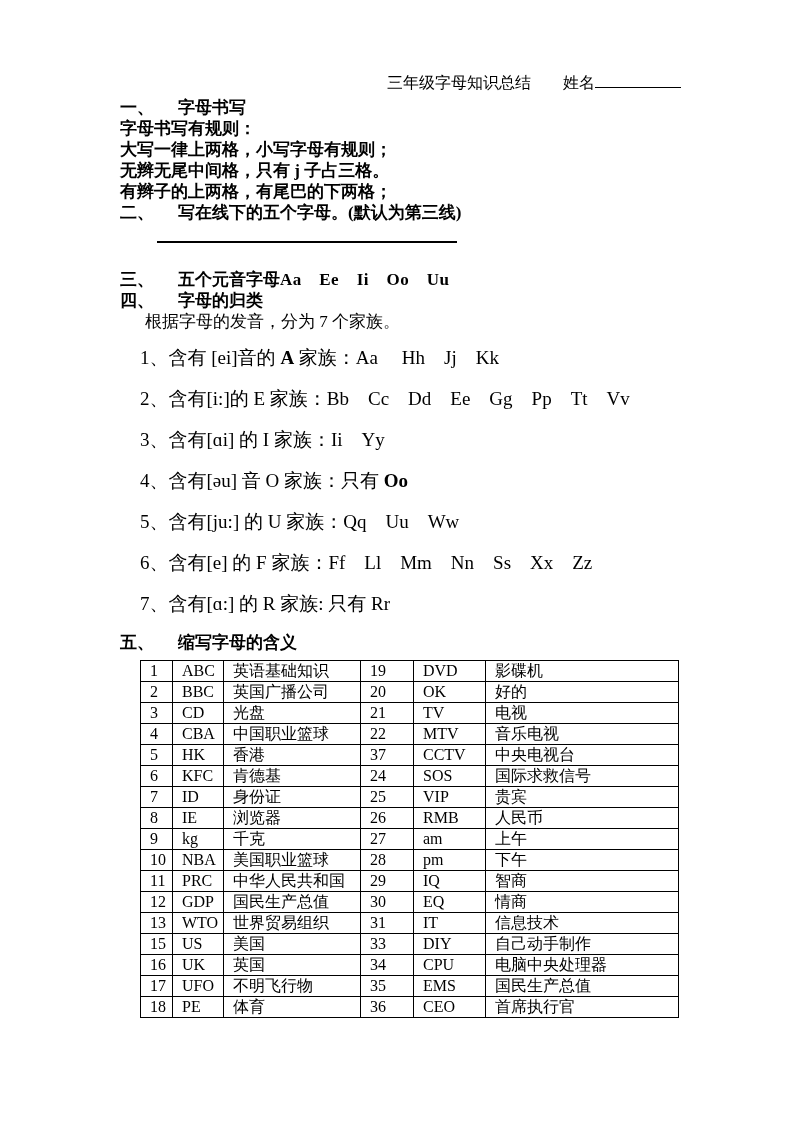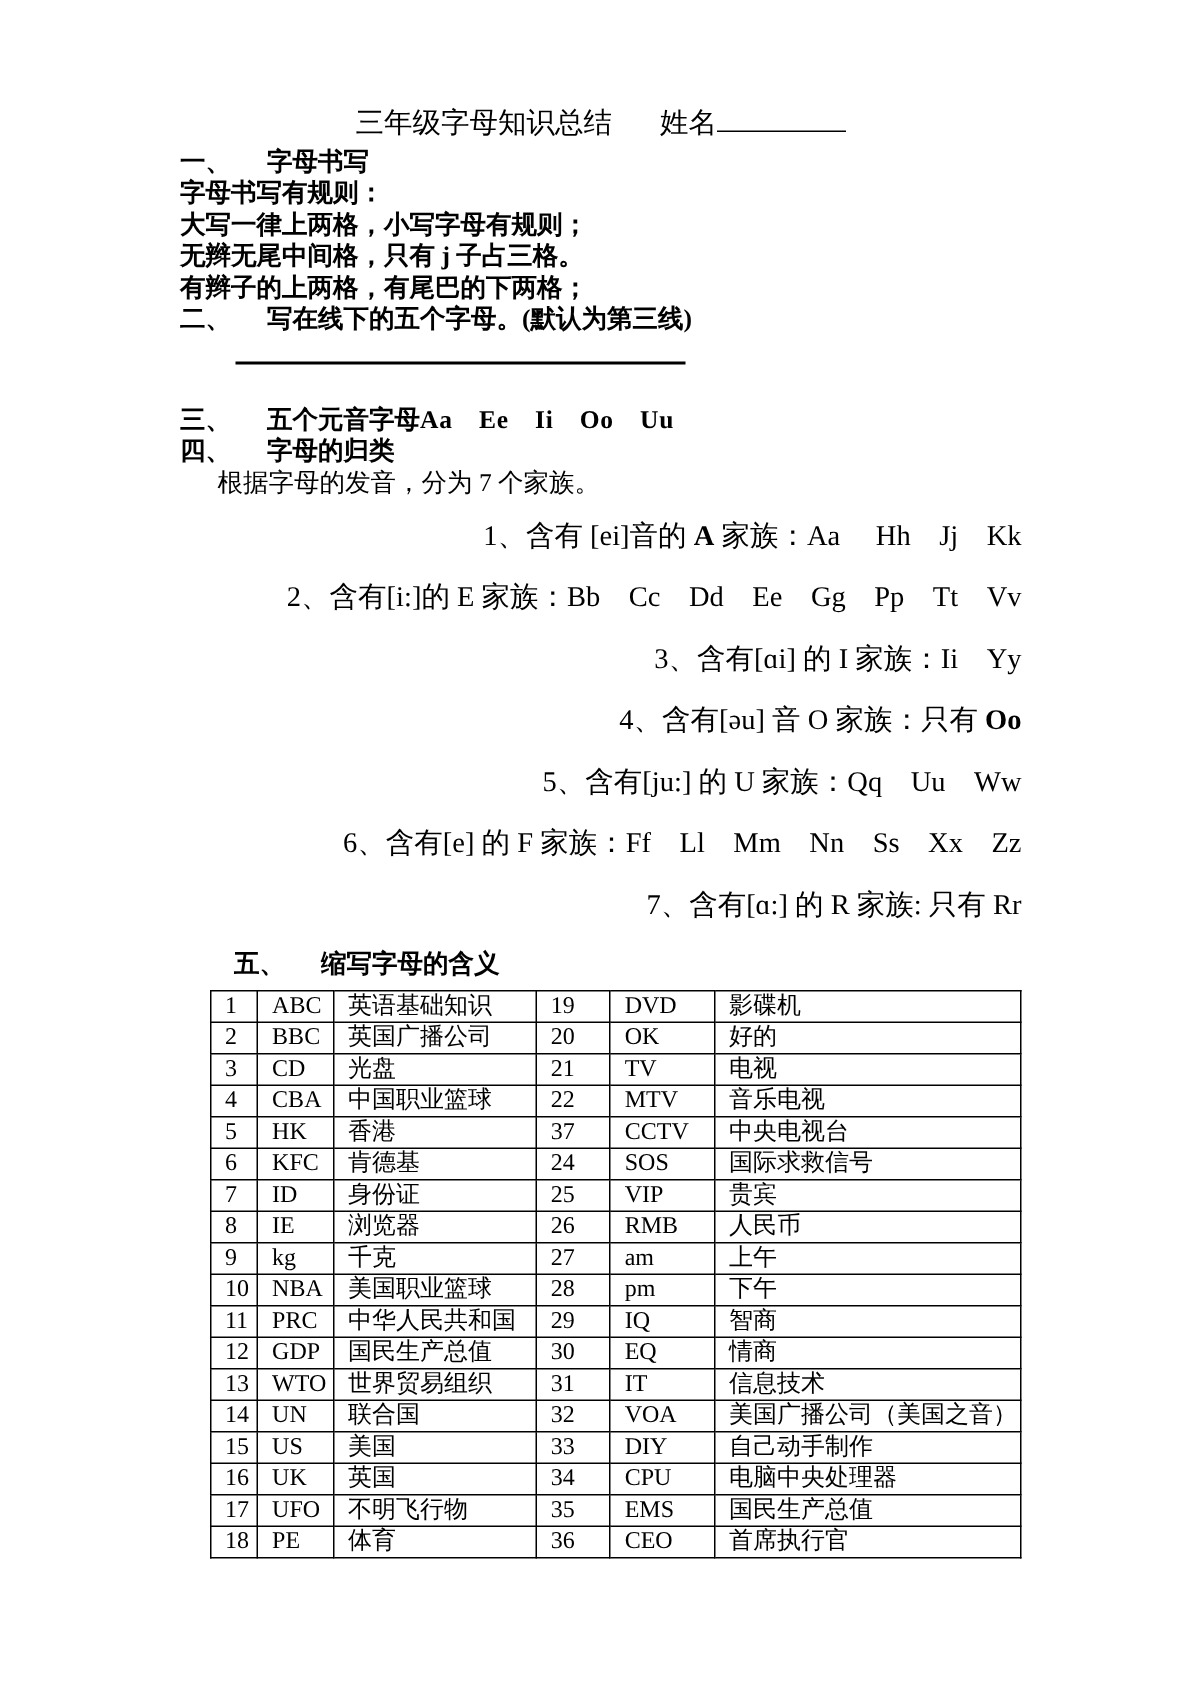--- a/index.html
+++ b/index.html
@@ -17,22 +17,22 @@
     overflow: hidden;
     box-sizing: border-box;
   }
   .doc {
     box-sizing: border-box;
     width: 100%;
     height: 100%;
     padding: 72px 112px 0 120px;
   }
   .title-line {
-    text-align: center;
-    font-size: 19px;
+    text-align: right;
+    font-size: 16px;
     line-height: 21px;
     margin-bottom: 4px;
     white-space: nowrap;
   }
   .title-gap { display: inline-block; width: 32px; }
   .name-underline {
     display: inline-block;
     width: 86px;
     height: 15px;
     border-bottom: 1.5px solid #000;
@@ -60,24 +60,23 @@
     line-height: 22px;
     font-weight: normal;
     margin-left: 25px;
   }
   .families { margin-top: 12px; }
   .family-item {
     font-size: 19px;
     line-height: 25px;
     margin: 0 0 16px 20px;
     white-space: pre-wrap;
-    text-align: right;
   }
   .family-item .b { font-weight: bold; }
-  .sec5 { margin-top: 2px; margin-left: 36px; }
+  .sec5 { margin-top: 2px; }
   table.abbr {
     border-collapse: collapse;
     margin: 7px 0 0 20px;
     table-layout: fixed;
   }
   table.abbr td {
     border: 1.5px solid #000;
     font-size: 16px;
     height: 20px;
     line-height: 20px;
@@ -231,28 +230,20 @@
           </tr>
           <tr>
             <td>13</td>
             <td>WTO</td>
             <td>世界贸易组织</td>
             <td>31</td>
             <td>IT</td>
             <td>信息技术</td>
           </tr>
           <tr>
-            <td>14</td>
-            <td>UN</td>
-            <td>联合国</td>
-            <td>32</td>
-            <td>VOA</td>
-            <td>美国广播公司（美国之音）</td>
-          </tr>
-          <tr>
             <td>15</td>
             <td>US</td>
             <td>美国</td>
             <td>33</td>
             <td>DIY</td>
             <td>自己动手制作</td>
           </tr>
           <tr>
             <td>16</td>
             <td>UK</td>

